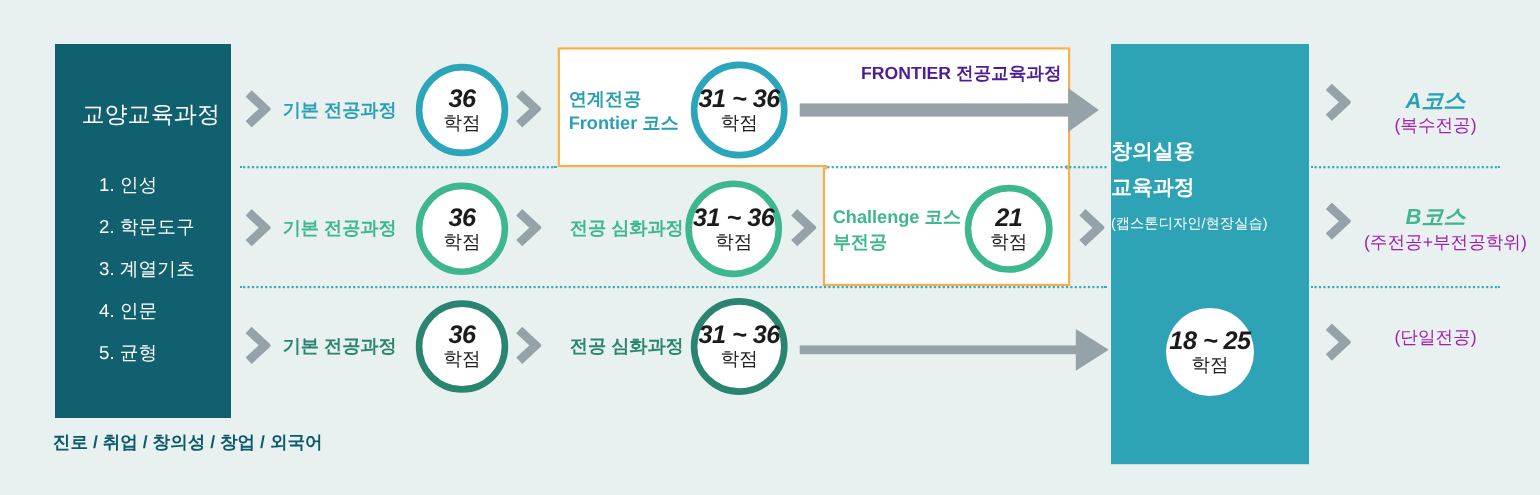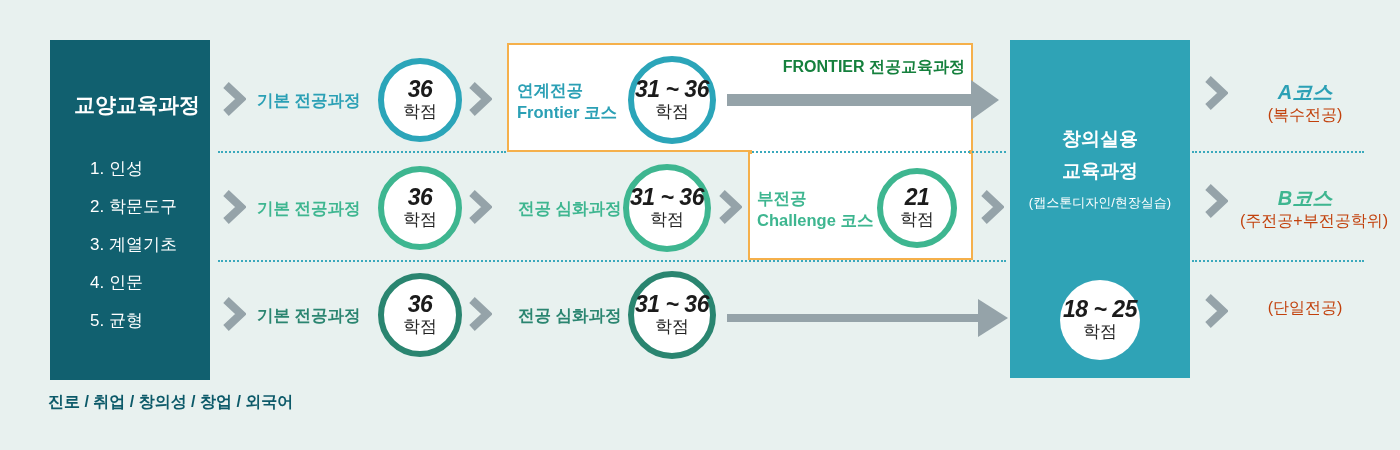--- a/index.html
+++ b/index.html
@@ -6,25 +6,25 @@
   .stage{
     position:relative;width:1400px;height:450px;overflow:hidden;
     background:#E8F1EF;
     font-family:"Liberation Sans","DejaVu Sans",sans-serif;
   }
   
   .dot-line{position:absolute;height:0;border-top:2px dotted #3AA9BC;z-index:0;}
   .dot-line.over{z-index:3;}
   
   .left-panel{position:absolute;left:50px;top:40px;width:160px;height:340px;background:#11606F;z-index:2;}
-  .left-panel .panel-title{position:absolute;left:24px;top:52px;font-size:21px;font-weight:bold;color:#FFFFFF;line-height:26px;}
+  .left-panel .panel-title{position:absolute;left:24px;top:52px;font-size:21px;font-weight:normal;color:#FFFFFF;line-height:26px;}
   .left-panel ul{position:absolute;left:24px;top:94px;margin:16px;padding:0;list-style:none;}
   .left-panel li{height:38px;line-height:38px;font-size:17px;color:#FFFFFF;}
   
-  .right-panel{position:absolute;left:1010px;top:40px;width:180px;height:338px;background:#2FA3B6;z-index:2;text-align:center;}
+  .right-panel{position:absolute;left:1010px;top:40px;width:180px;height:382px;background:#2FA3B6;z-index:2;text-align:left;}
   .right-panel .t1{position:absolute;left:0;width:100%;top:84px;font-size:19px;font-weight:bold;color:#FFFFFF;line-height:30px;}
   .right-panel .t2{position:absolute;left:0;width:100%;top:116px;font-size:19px;font-weight:bold;color:#FFFFFF;line-height:30px;}
   .right-panel .sub{position:absolute;left:0;width:100%;top:154px;font-size:13px;color:#FFFFFF;line-height:18px;}
   
   .credit-circle{position:absolute;background:#FFFFFF;border-radius:50%;display:flex;flex-direction:column;align-items:center;justify-content:center;z-index:4;box-sizing:border-box;}
   .credit-circle .num{font-size:23px;font-weight:bold;color:#1B1B1B;line-height:1.1;letter-spacing:-0.5px;white-space:nowrap;font-style:italic;}
   .credit-circle .unit{font-size:17px;color:#222222;line-height:1.2;}
   .c-teal{border:6px solid #2BA5B9;}
   .c-green{border:6px solid #3EB690;}
   .c-dkgreen{border:6px solid #2A8570;}
@@ -37,25 +37,25 @@
   
   .chev{position:absolute;width:24px;height:34px;z-index:4;}
   
   .arrow-shaft{position:absolute;background:#95A3A9;z-index:5;}
   .arrow-head{position:absolute;width:0;height:0;z-index:5;}
   .head-big{border-top:20px solid transparent;border-bottom:20px solid transparent;border-left:28px solid #95A3A9;}
   .head-thin{border-top:19px solid transparent;border-bottom:19px solid transparent;border-left:30px solid #95A3A9;}
   
   .frontier-box{position:absolute;background:#FFFFFF;border:2px solid #F5B04B;box-sizing:border-box;z-index:1;}
   .frontier-patch{position:absolute;background:#FFFFFF;z-index:2;}
-  .frontier-title{position:absolute;left:507px;width:458px;top:57px;text-align:right;font-size:16px;font-weight:700;color:#15803d;z-index:4;}
+  .frontier-title{position:absolute;left:507px;width:458px;top:57px;text-align:right;font-size:16px;font-weight:700;color:#4c1d95;z-index:4;}
   
   .course{position:absolute;left:1240px;width:130px;text-align:center;z-index:4;}
   .course .c-label{font-size:20px;font-weight:bold;line-height:24px;font-style:italic;}
-  .course .c-sub{font-size:16px;color:#c2410c;line-height:22px;white-space:nowrap;}
+  .course .c-sub{font-size:16px;color:#a21caf;line-height:22px;white-space:nowrap;}
   
   .footer-note{position:absolute;left:48px;top:392px;font-size:16px;font-weight:bold;color:#0C5A69;z-index:2;}
 </style>
 </head>
 <body>
 
 <div class="stage">
 
   <div class="dot-line" style="left:218px;top:151px;width:288px;"></div>
   <div class="dot-line" style="left:1192px;top:151px;width:172px;"></div>
@@ -124,22 +124,22 @@
   <div class="credit-circle c-green" style="left:623px;top:164px;width:88px;height:88px;">
     <span class="num">31 ~ 36</span>
     <span class="unit">학점</span>
   </div>
   <div class="chev" style="left:718px;top:190px;">
     <svg width="24" height="34" viewBox="0 0 24 34">
         <path d="M4 3 L19 17 L4 31" stroke="#95A3A9" stroke-width="8" fill="none"></path>
       </svg>
   </div>
   <div class="flow-label lbl-green" style="left:757px;top:187px;">
+    <span style="display:block">Challenge 코스</span>
     <span style="display:block">부전공</span>
-    <span style="display:block">Challenge 코스</span>
   </div>
   <div class="credit-circle c-green" style="left:877px;top:168px;width:80px;height:80px;">
     <span class="num">21</span>
     <span class="unit">학점</span>
   </div>
   <div class="chev" style="left:980px;top:190px;">
     <svg width="24" height="34" viewBox="0 0 24 34">
         <path d="M4 3 L19 17 L4 31" stroke="#95A3A9" stroke-width="8" fill="none"></path>
       </svg>
   </div>

